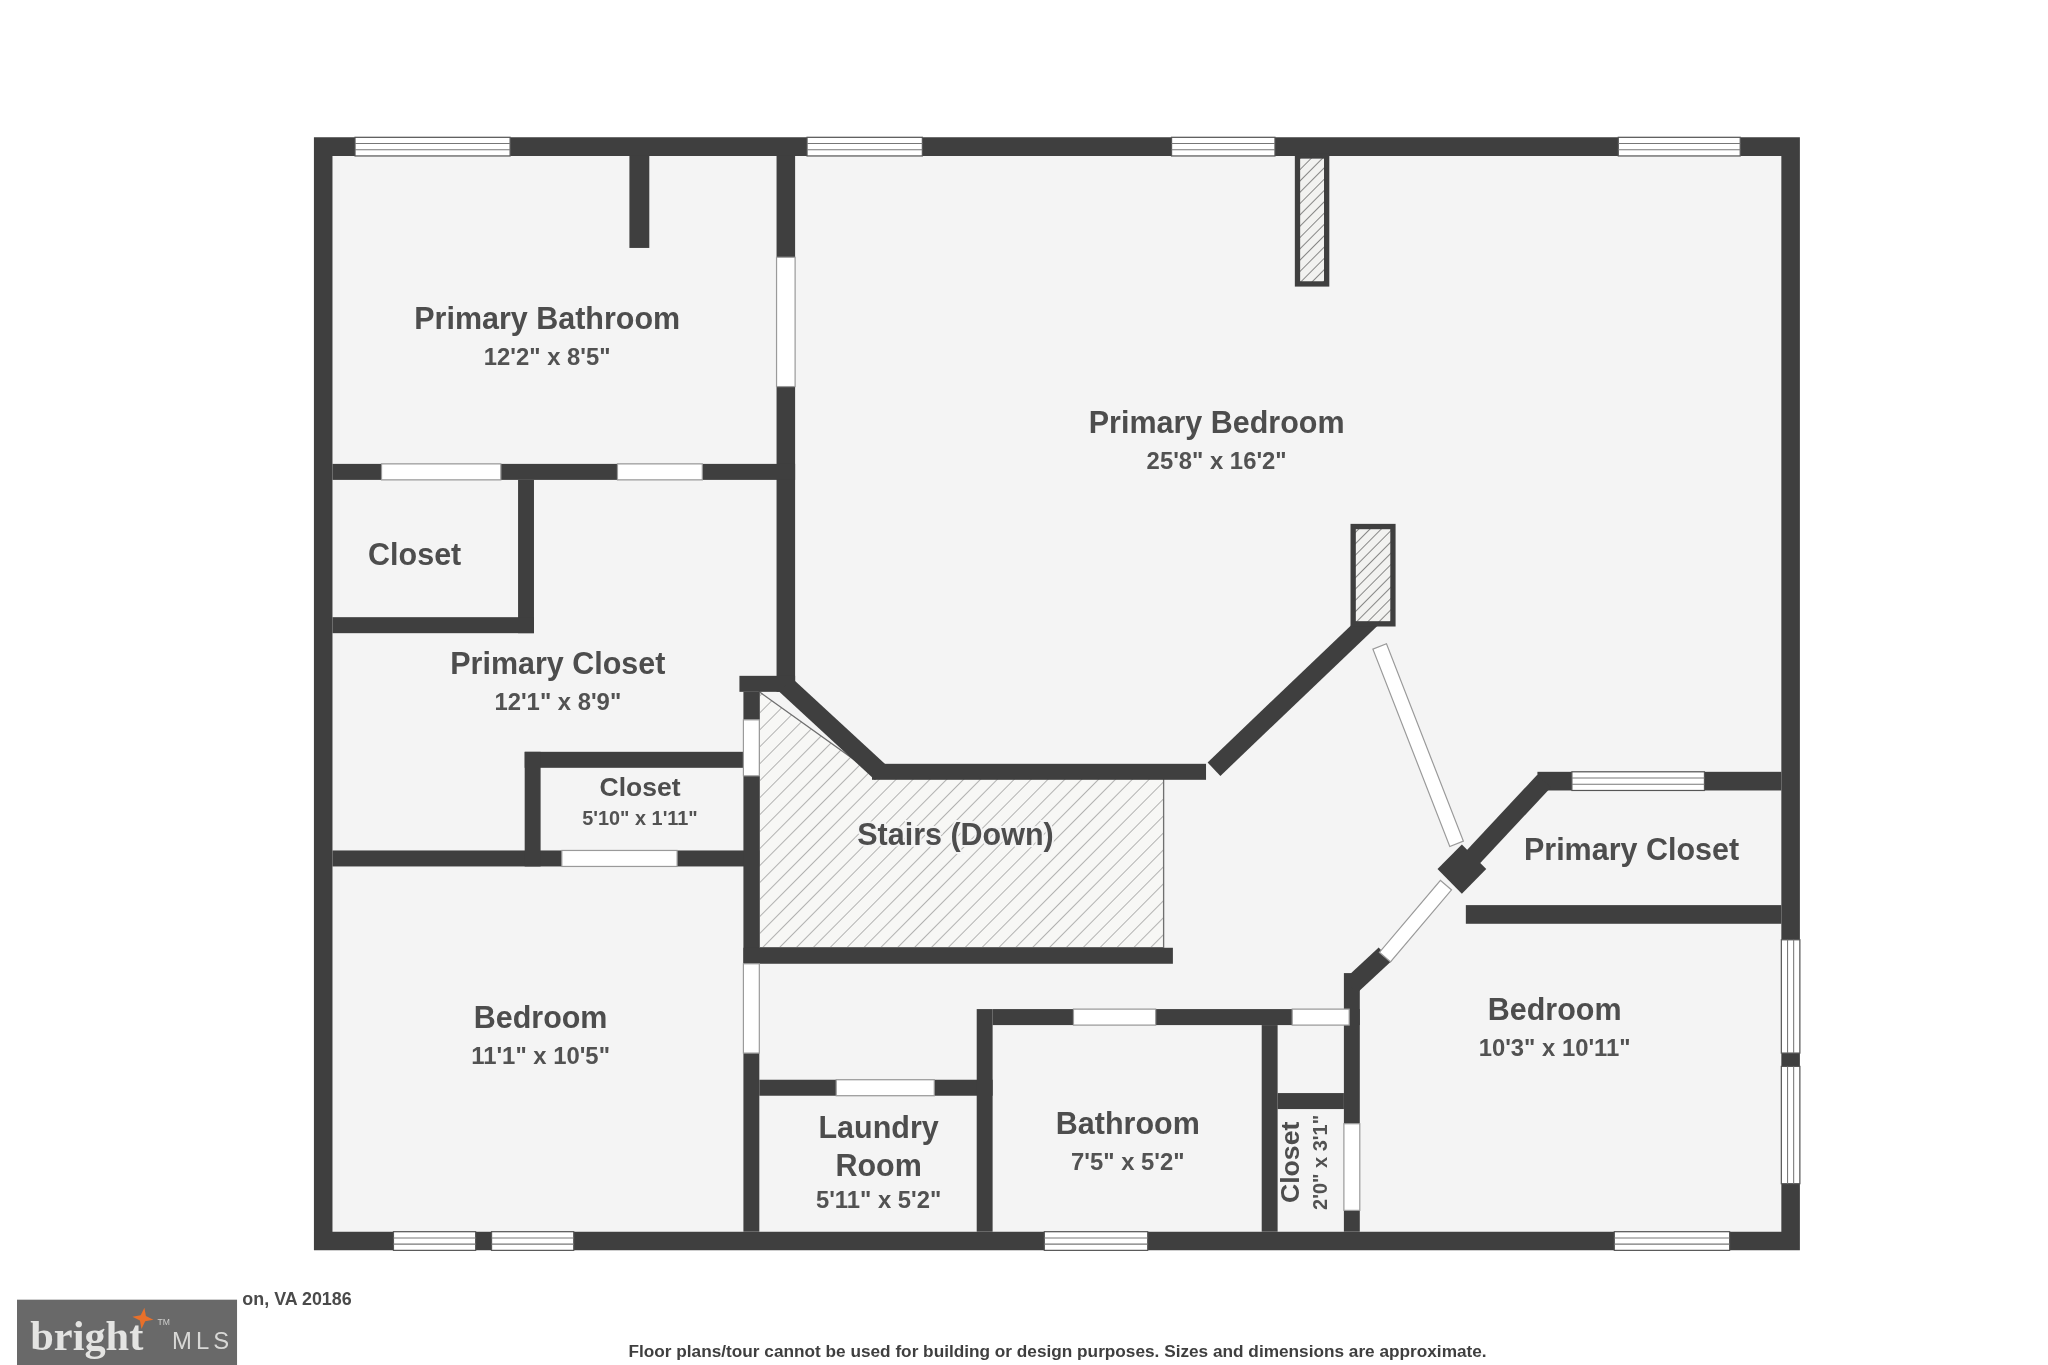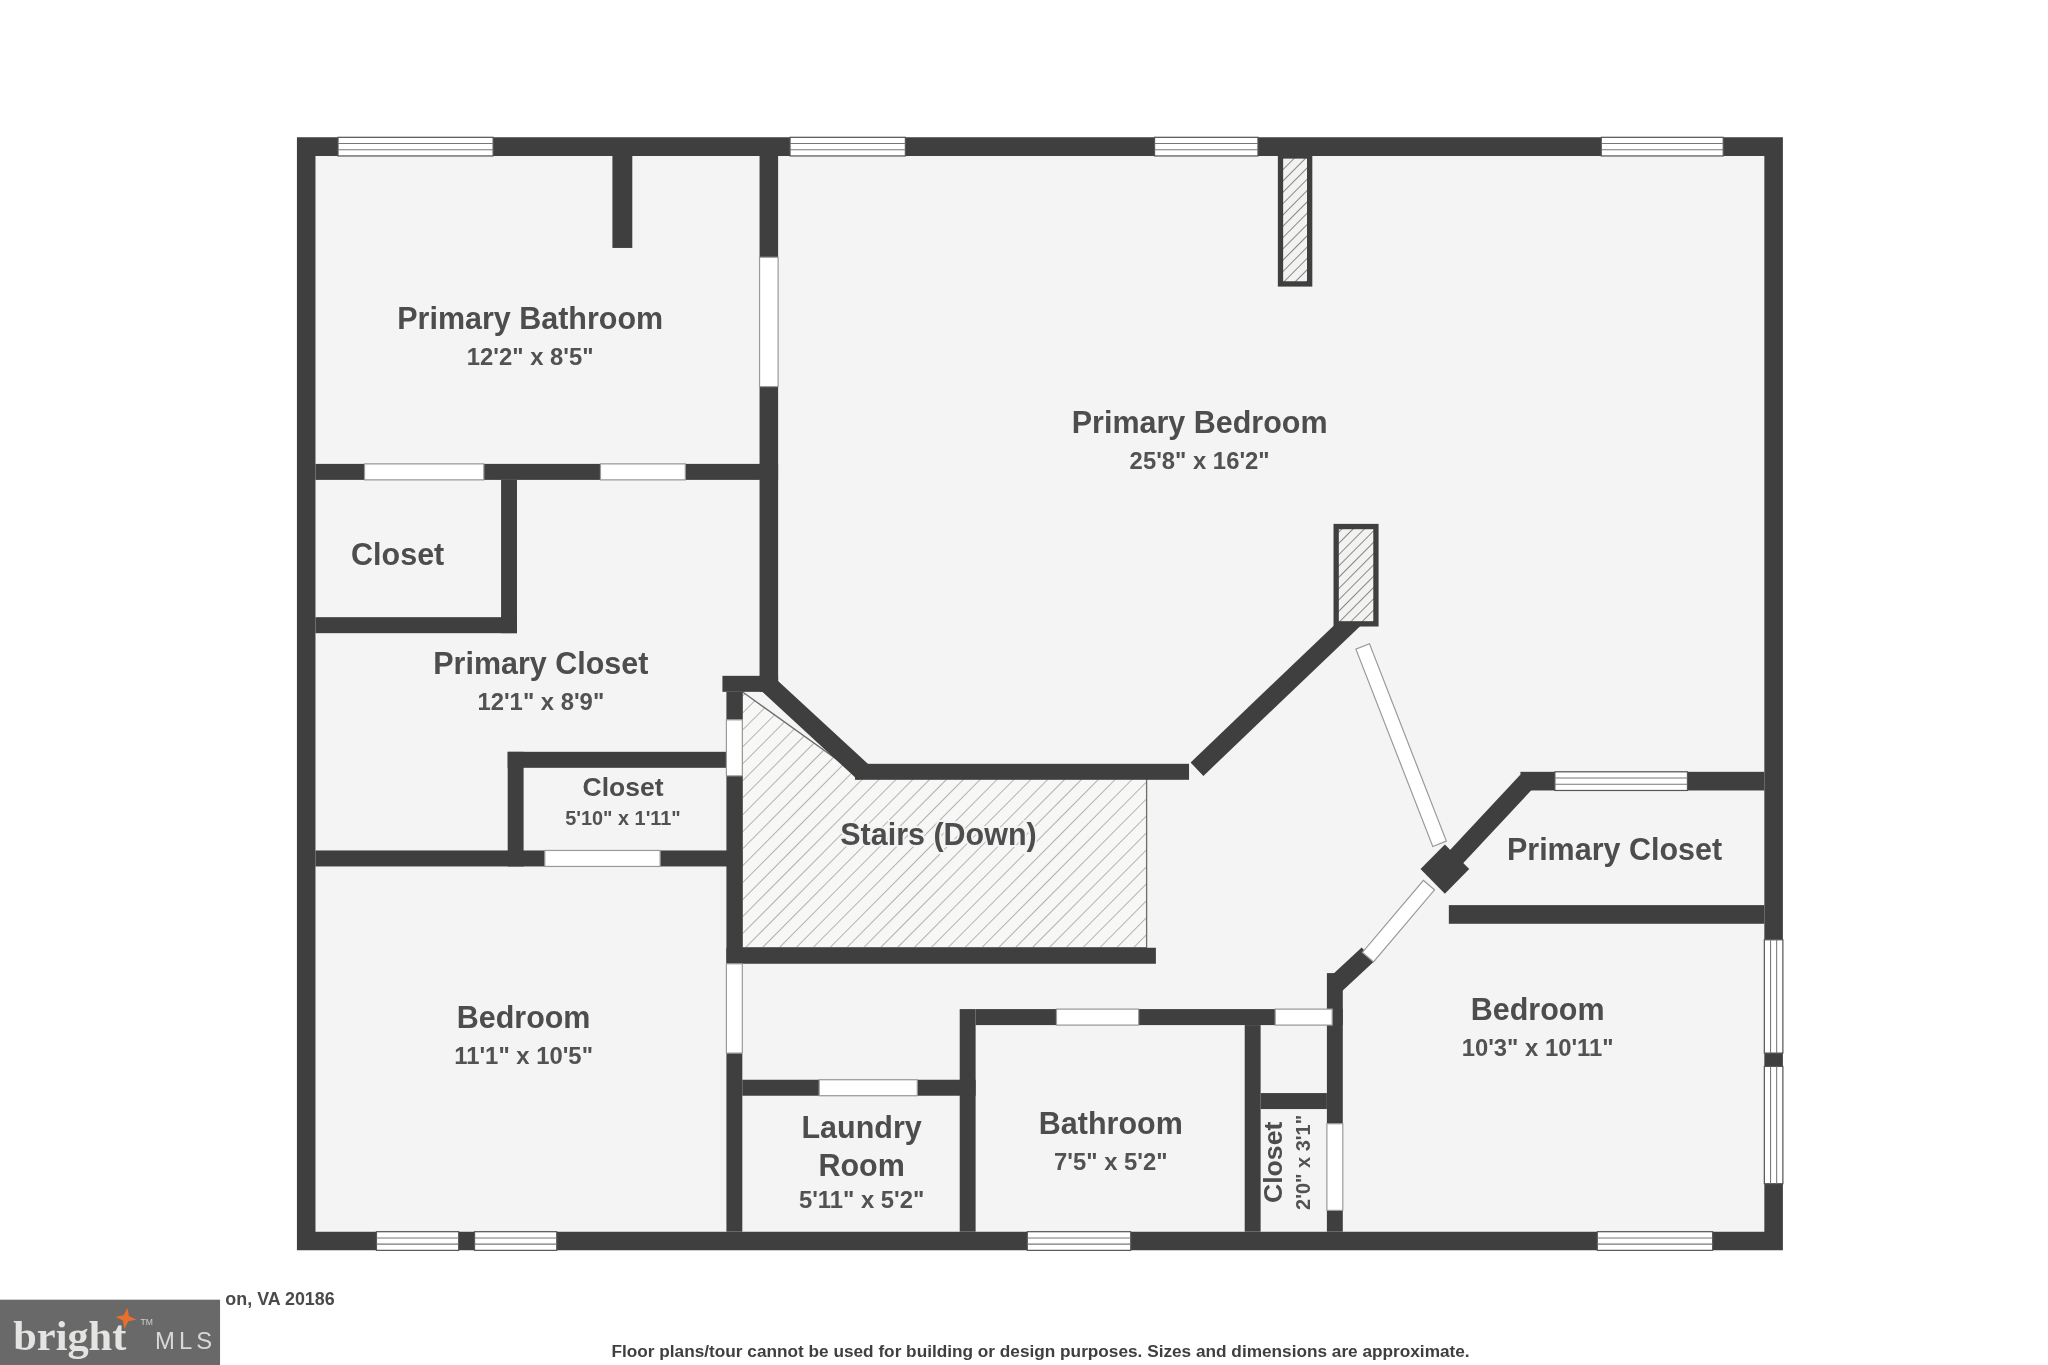--- a/index.html
+++ b/index.html
@@ -1,16 +1,16 @@
 <!DOCTYPE html>
 <html><head>
 <meta charset="utf-8">
 <style>
   html,body{margin:0;padding:0;background:#ffffff;width:2048px;height:1365px;overflow:hidden;}
-  .page{width:1688px;height:1365px;position:relative;background:#ffffff;}
+  .page{width:1688px;height:1365px;position:relative;background:#ffffff;margin-left:17px;}
   svg{display:block;}
   .room-name{font-family:"Liberation Sans",sans-serif;font-weight:bold;font-size:23px;fill:#4d4d4d;
              text-anchor:middle;paint-order:stroke;stroke:#f4f4f4;stroke-width:3px;}
   .room-dims{font-family:"Liberation Sans",sans-serif;font-weight:bold;font-size:18px;fill:#525252;
              text-anchor:middle;paint-order:stroke;stroke:#f4f4f4;stroke-width:2.5px;}
   .room-name-sm{font-family:"Liberation Sans",sans-serif;font-weight:bold;font-size:20px;fill:#4d4d4d;text-anchor:middle;}
   .room-dims-sm{font-family:"Liberation Sans",sans-serif;font-weight:bold;font-size:15px;fill:#525252;text-anchor:middle;}
   .footer-address{font-family:"Liberation Sans",sans-serif;font-weight:bold;font-size:13.5px;fill:#4a4a4a;}
   .footer-disclaimer{font-family:"Liberation Sans",sans-serif;font-weight:bold;font-size:13px;fill:#3f3f3f;text-anchor:middle;}
   .logo-word{font-family:"Liberation Serif",serif;font-weight:bold;font-size:32px;fill:#e4e4e2;}

